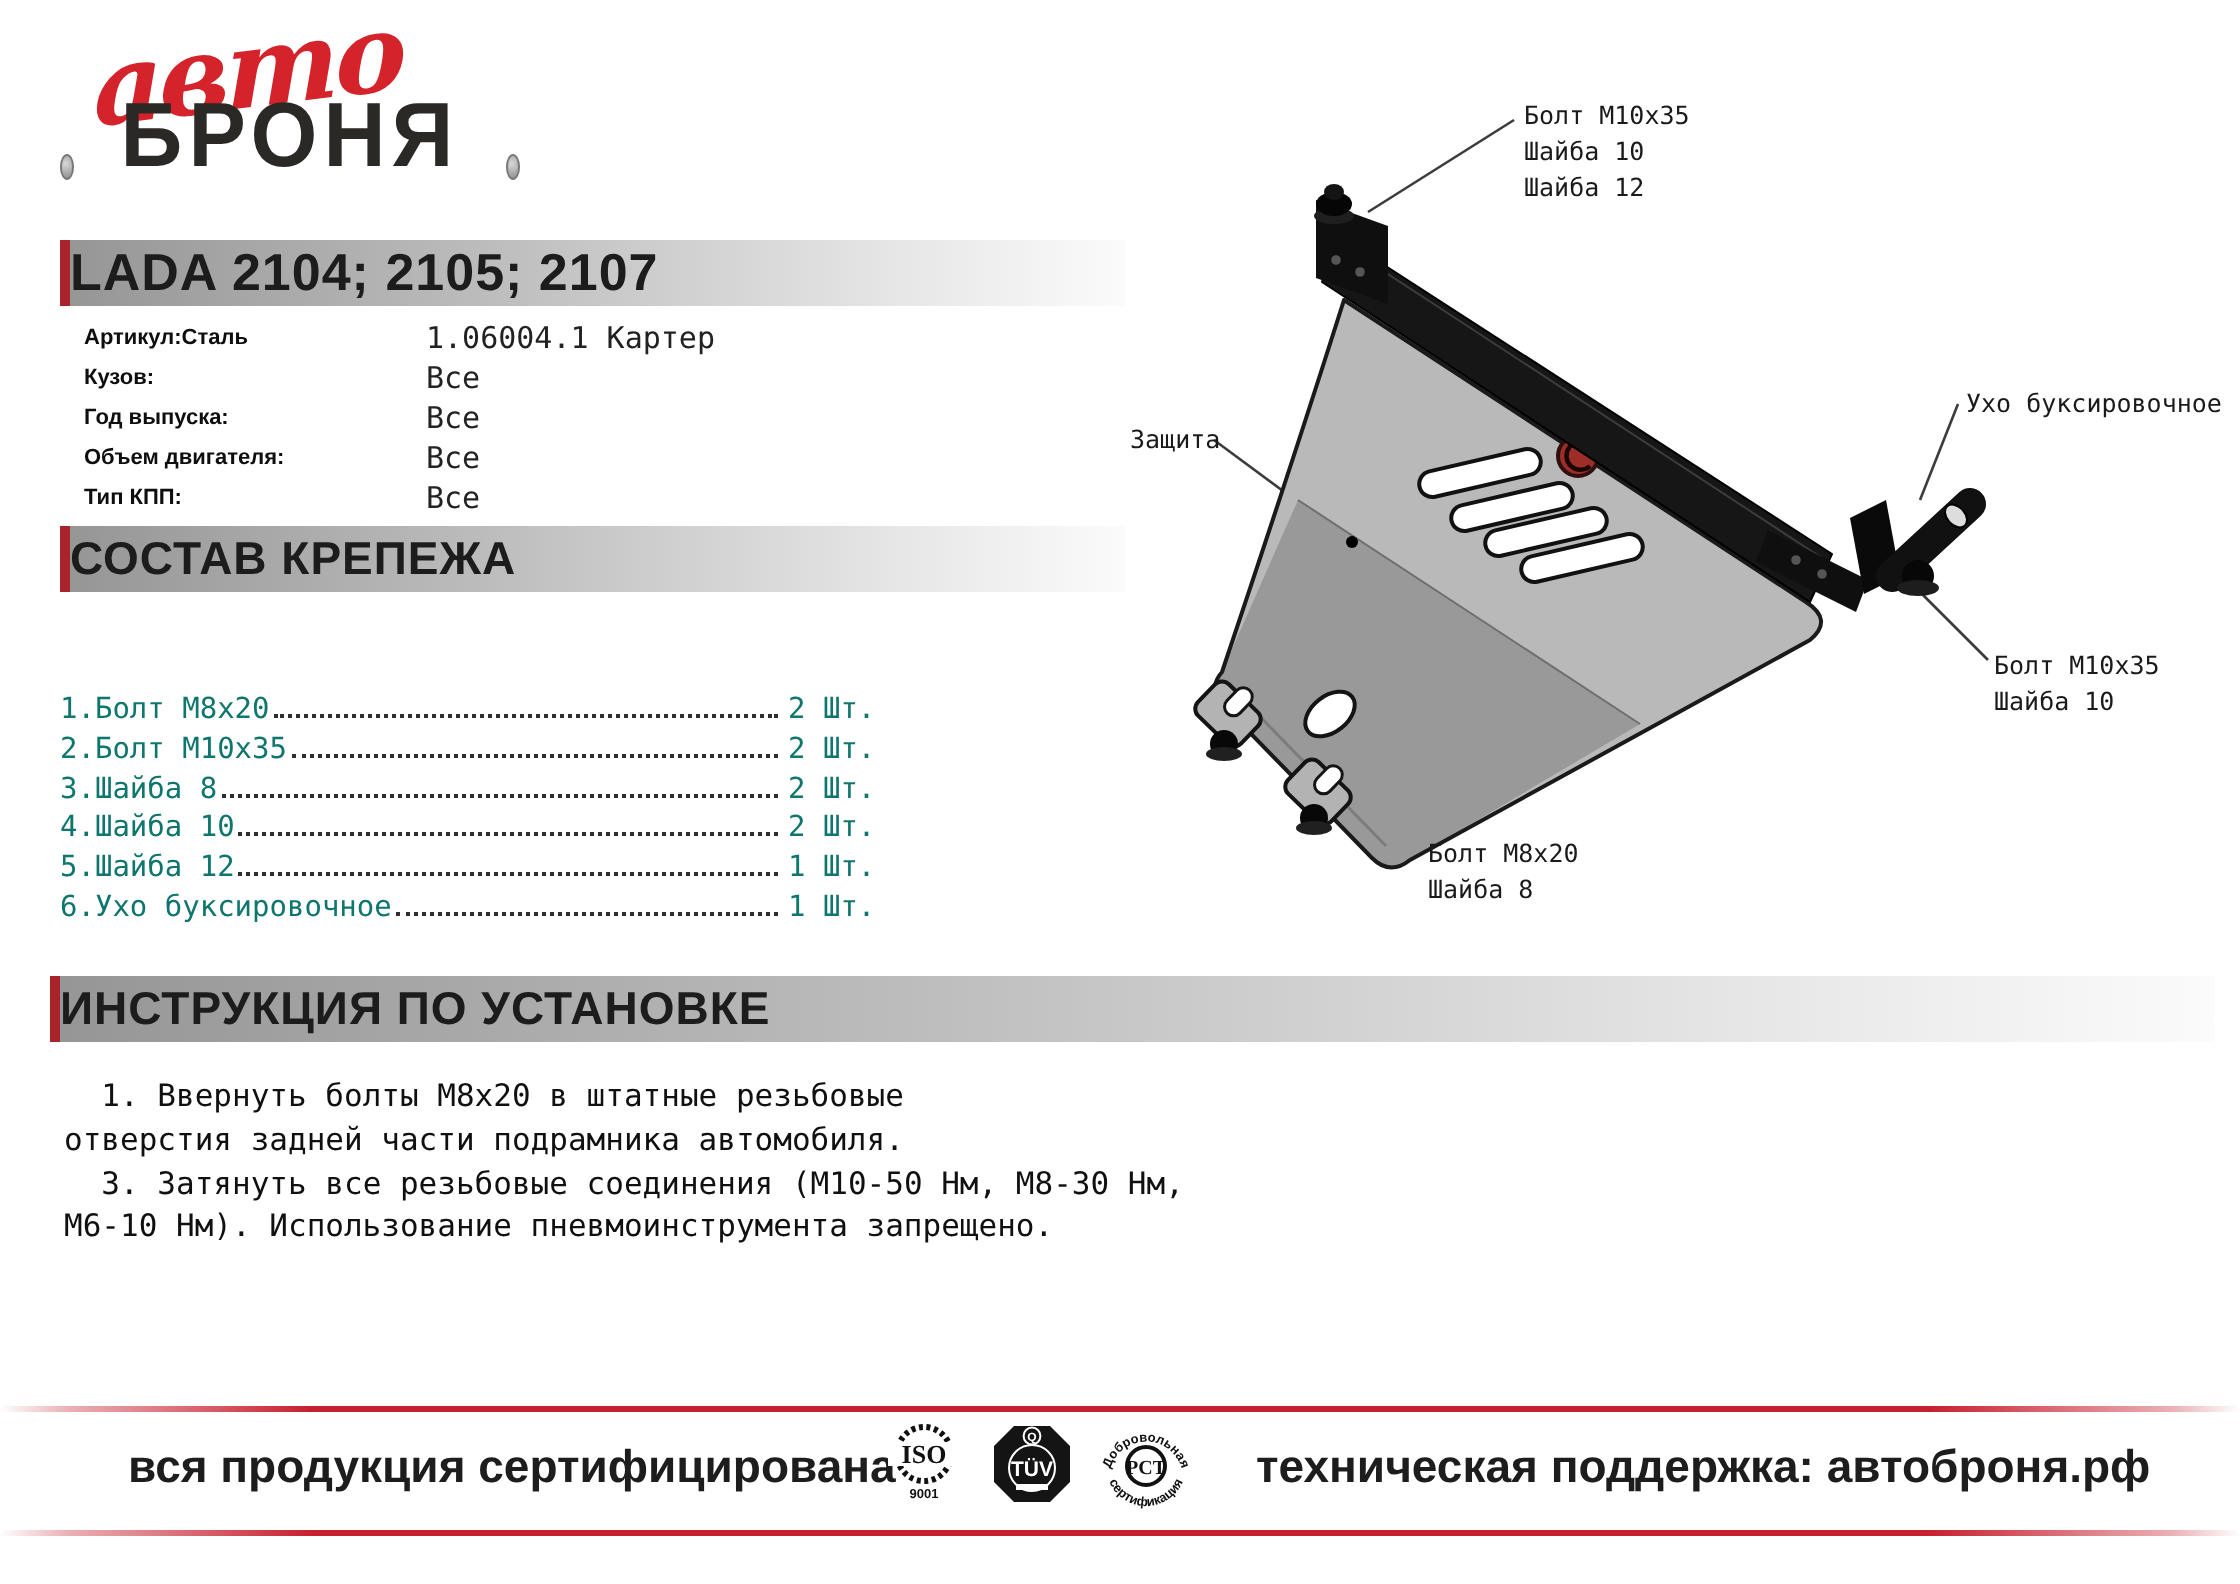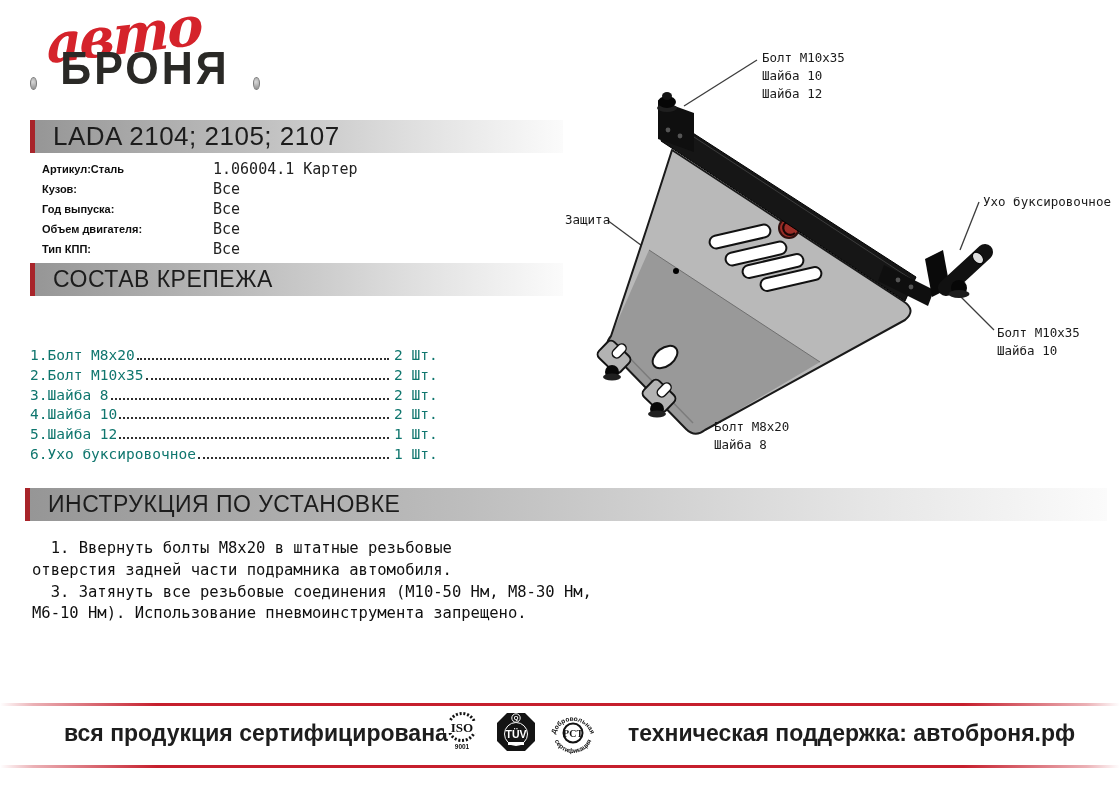--- a/index.html
+++ b/index.html
@@ -17,21 +17,21 @@
   .logo-wordmark{font-size:43px;line-height:44px;font-weight:800;letter-spacing:3px;
     color:#2a2926;transform:scaleY(1.06);}
 
   
   .bar{position:absolute;height:33px;border-left:5px solid #a8242a;
     background:linear-gradient(90deg,#969696 0%,#bdbdbd 40%,#e6e6e6 78%,#fbfbfb 100%);
     display:flex;align-items:center;}
   .bar-lada{left:30px;top:120px;width:528px;}
   .bar-hw{left:30px;top:263px;width:528px;}
   .bar-instr{left:25px;top:488px;width:1077px;}
-  .bar-title{font-weight:normal;color:#1c1c1c;padding-left:18px;letter-spacing:.5px;white-space:nowrap;}
+  .bar-title{font-weight:bold;color:#1c1c1c;letter-spacing:.5px;white-space:nowrap;}
   .bar-lada .bar-title{font-size:26px;}
   .bar-hw .bar-title,.bar-instr .bar-title{font-size:23px;}
 
   
   .specs{position:absolute;left:42px;top:159px;}
   .spec-row{display:flex;height:20px;align-items:center;}
   .spec-label{font-weight:bold;font-size:11px;width:171px;color:#0e0e0e;}
   .spec-value{font-family:"DejaVu Sans Mono", monospace;font-size:15px;color:#222;}
 
   

